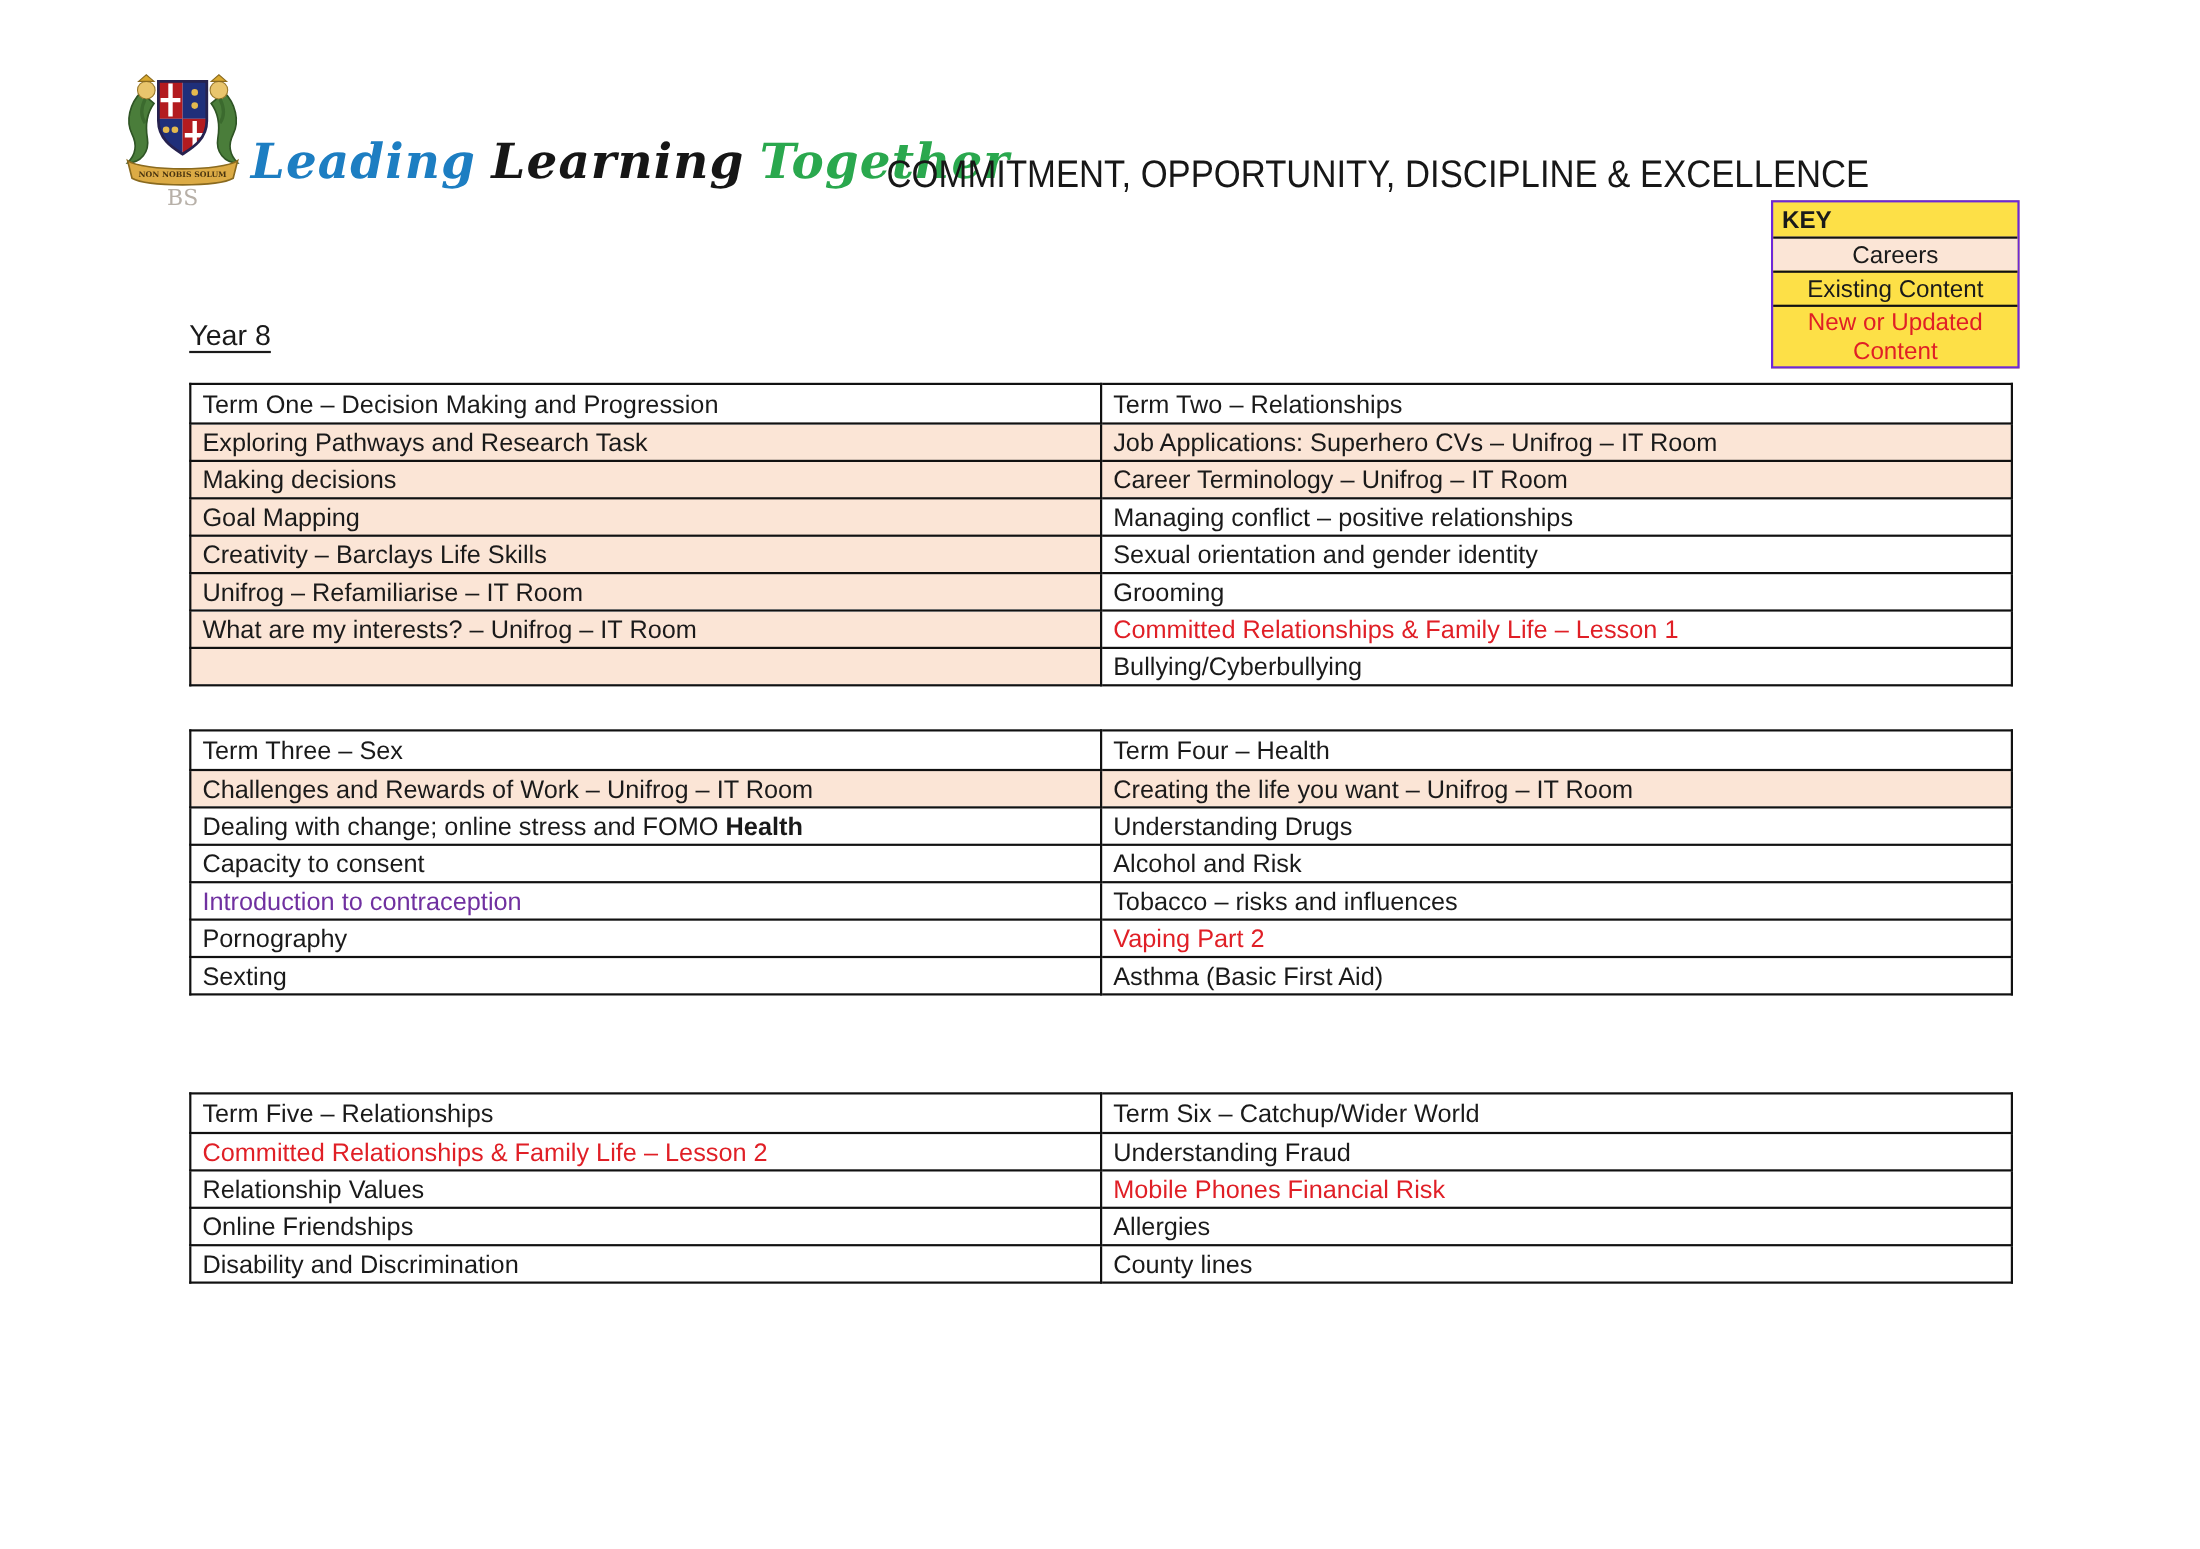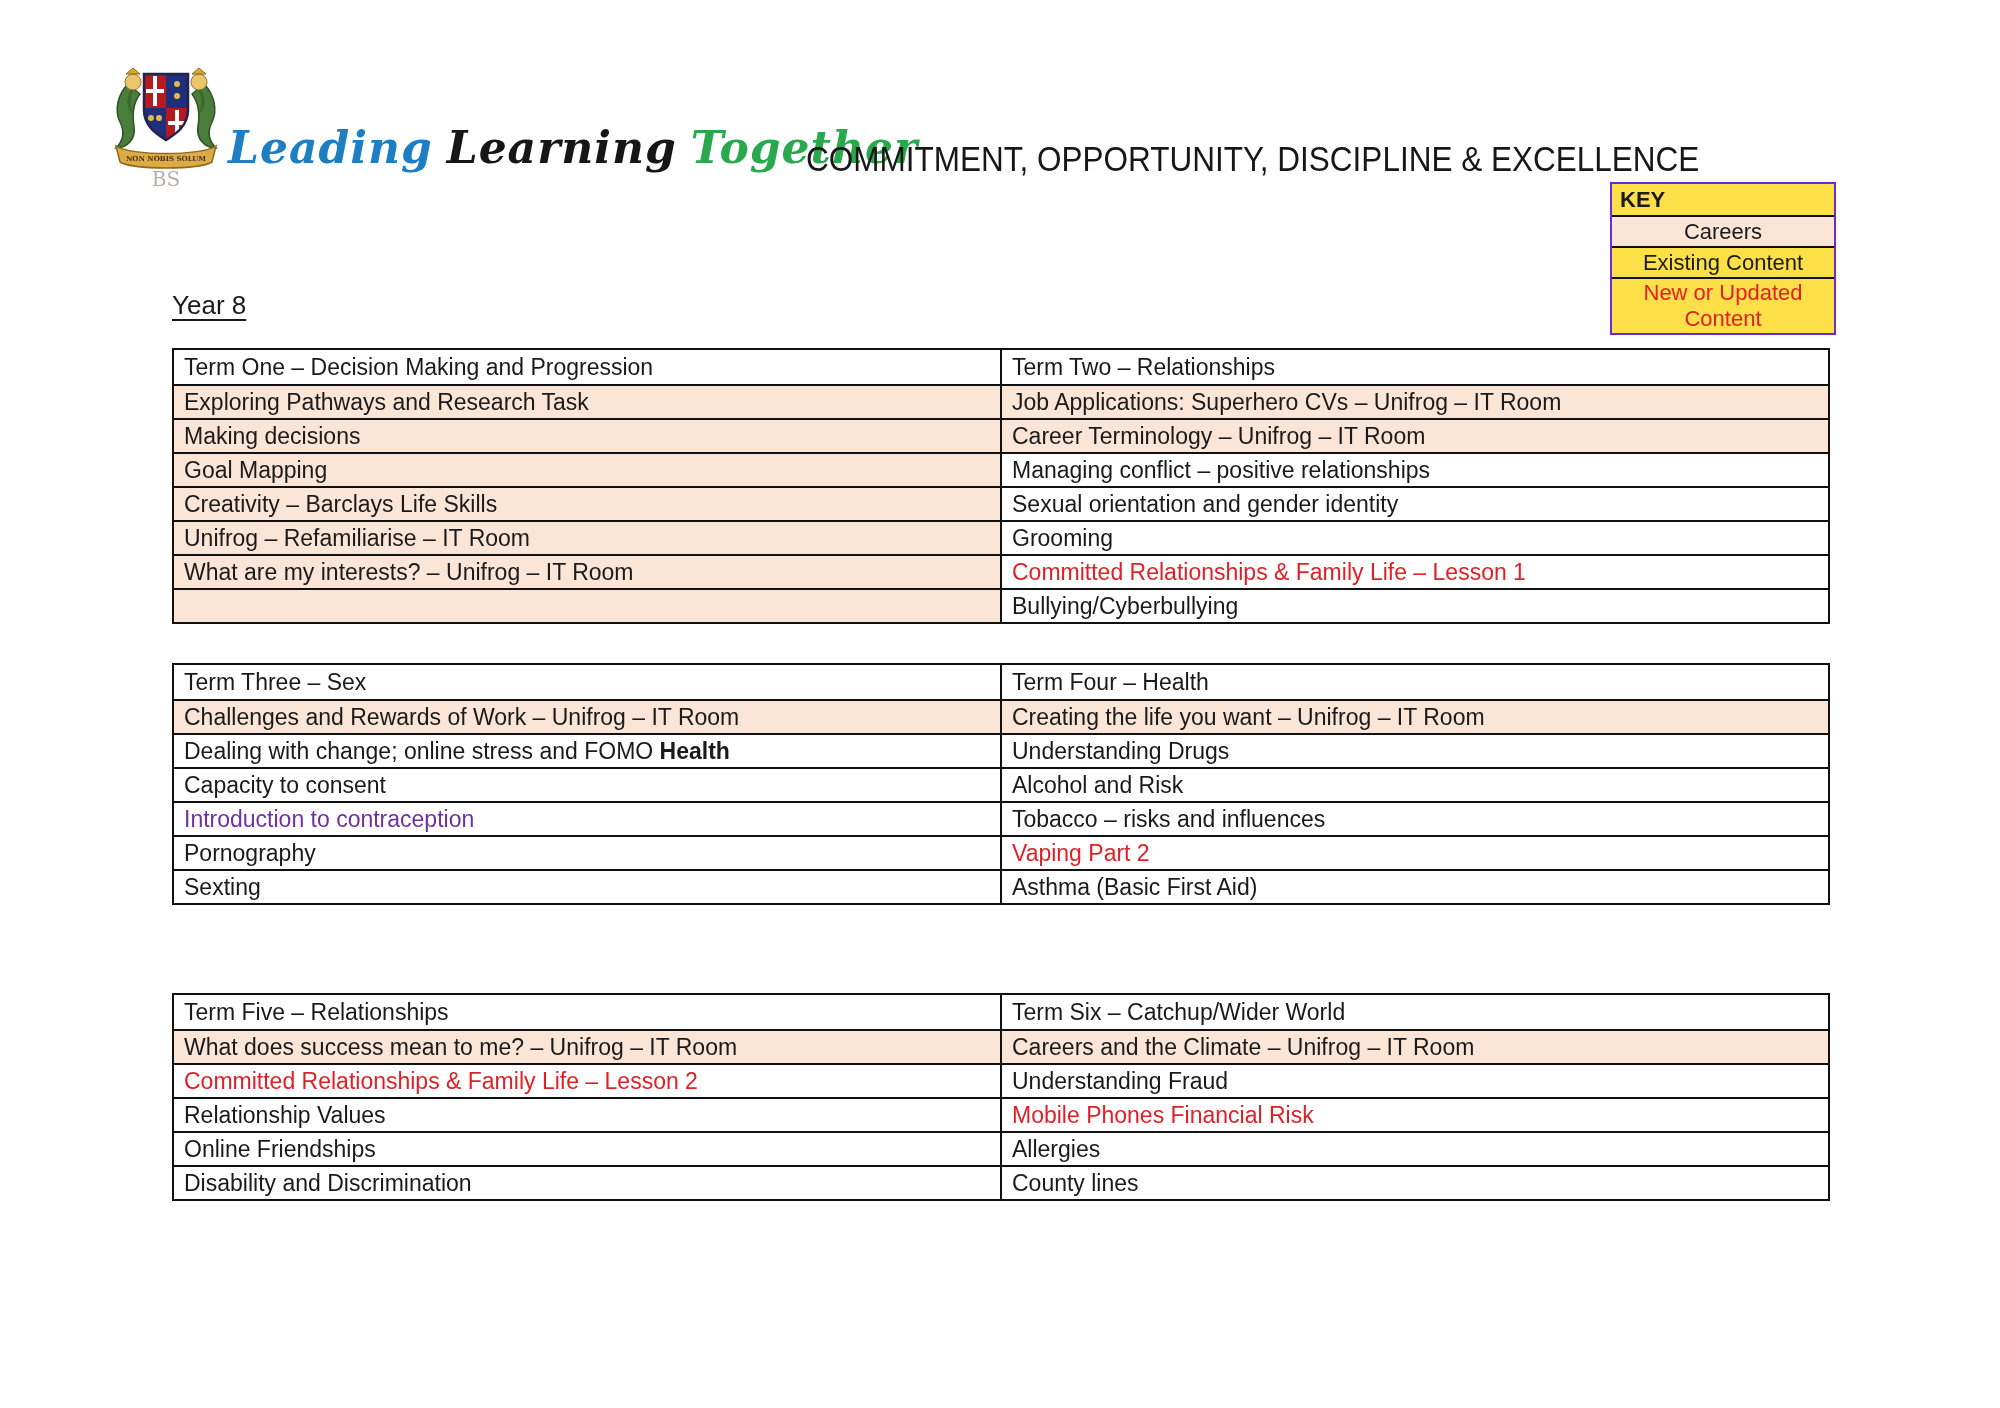--- a/index.html
+++ b/index.html
@@ -215,24 +215,20 @@
         </tr>
       </tbody>
     </table>
   <table class="term t3">
       <tbody>
         <tr>
           <th>Term Five – Relationships</th>
           <th>Term Six – Catchup/Wider World</th>
         </tr>
         <tr>
-          <td class="bg-careers">What does success mean to me? – Unifrog – IT Room</td>
-          <td class="bg-careers">Careers and the Climate – Unifrog – IT Room</td>
-        </tr>
-        <tr>
           <td class=" c-red">Committed Relationships &amp; Family Life – Lesson 2</td>
           <td class="">Understanding Fraud</td>
         </tr>
         <tr>
           <td class="">Relationship Values</td>
           <td class=" c-red">Mobile Phones Financial Risk</td>
         </tr>
         <tr>
           <td class="">Online Friendships</td>
           <td class="">Allergies</td>

